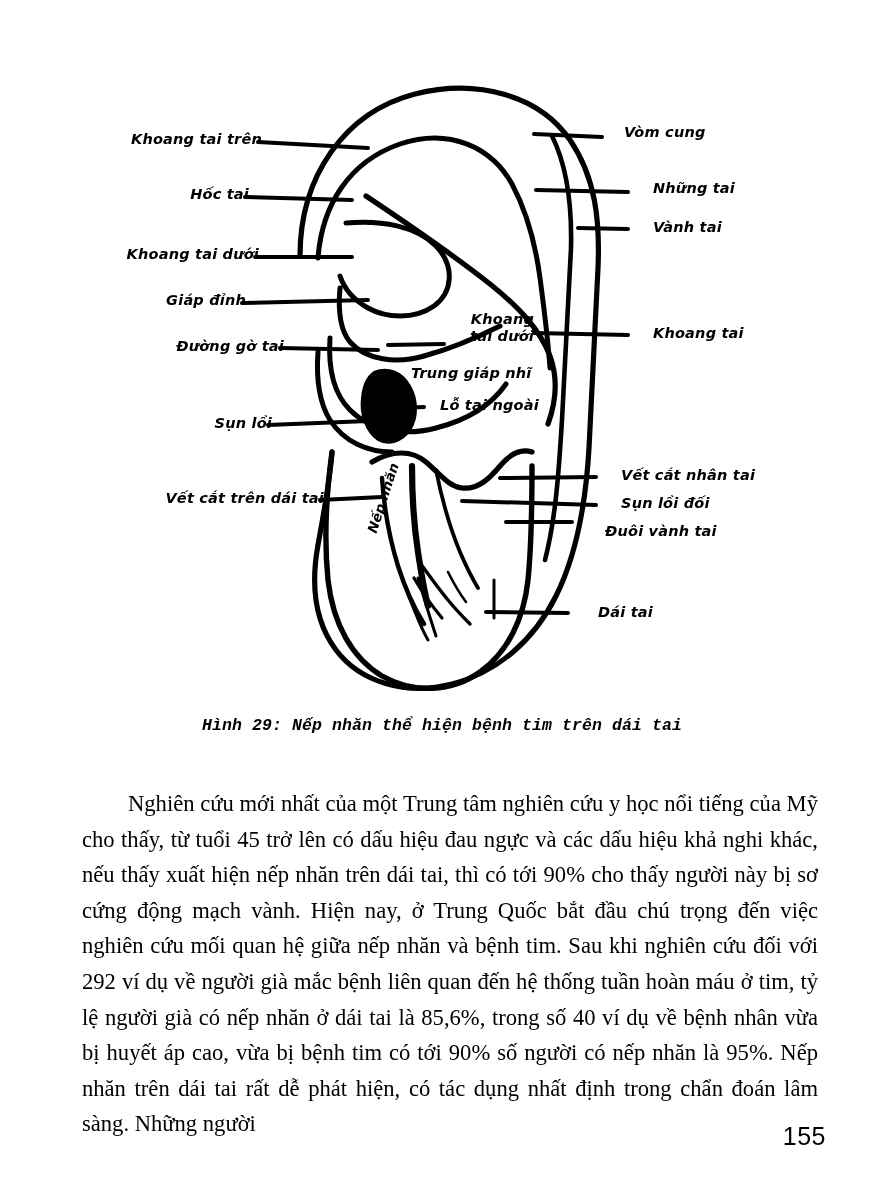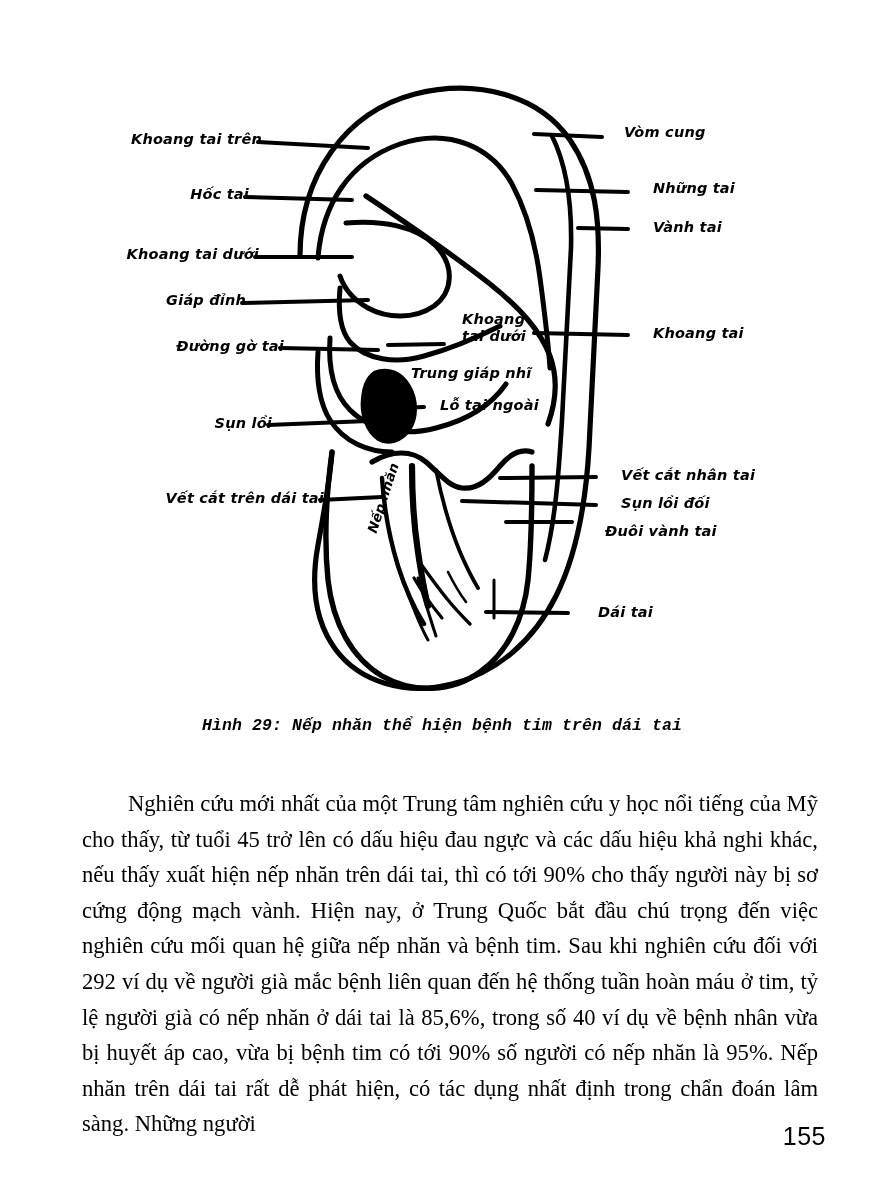--- a/index.html
+++ b/index.html
@@ -49,21 +49,21 @@
     font-weight: 700;
     font-size: 14.5px;
     line-height: 1.18;
     color: #000;
     white-space: nowrap;
     letter-spacing: 0.2px;
     margin-left: 12px;
   }
   .dlabel.right { text-align: center; }
   .dlabel.left  { text-align: right; }
-  .dlabel.two   { white-space: normal; width: 72px; text-align: left; }
+  .dlabel.two   { white-space: normal; width: 72px; text-align: right; }
 
   .vlabel {
     position: absolute;
     font-family: "DejaVu Sans", sans-serif;
     font-style: italic;
     font-weight: 700;
     font-size: 13.5px;
     color: #000;
     white-space: nowrap;
     transform-origin: 0 0;

